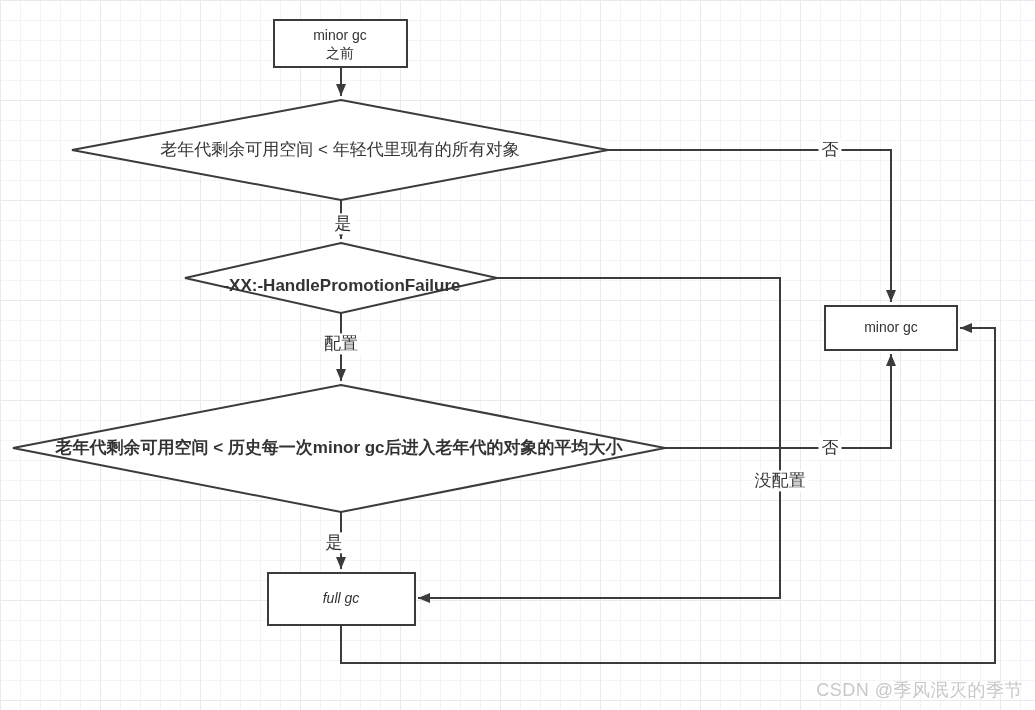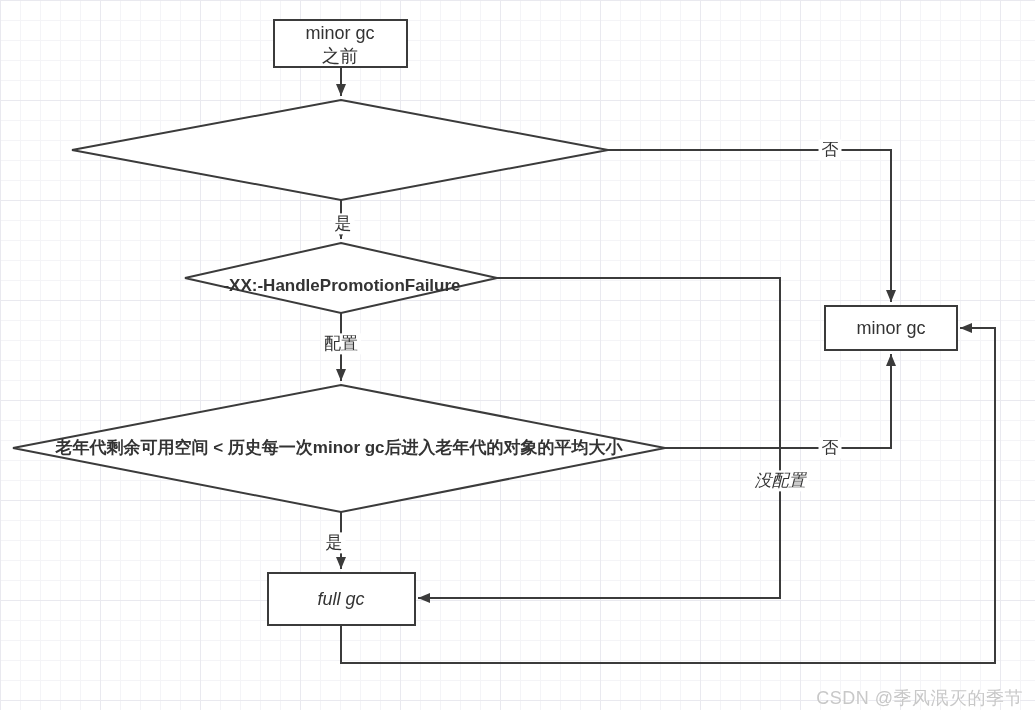--- a/index.html
+++ b/index.html
@@ -23,31 +23,30 @@
   #arrowhead path { fill: var(--stroke, #3b3b3b); stroke:none; }
   .lbl {
     position:absolute;
     transform:translate(-50%,-50%);
     white-space:nowrap;
     font-size:17px;
     line-height:1.25;
     text-align:center;
     color: var(--text, #333333);
   }
-  .node-lbl { font-size:18px; }
+  .node-lbl { font-size:14px; }
   .onwire { background:#ffffff; padding:0 3px; }
   .watermark {
     position:absolute;
     right:12px; top:678px;
     font-size:18px;
     letter-spacing:0.5px;
     white-space:nowrap;
     color: var(--watermark, #c8c8c8);
     text-shadow: 1px 1px 0 #ffffff;
-    margin-top: 8px;
   }
 </style>
 </head>
 <body>
 
 <div class="canvas">
 
   <svg class="wires" width="1035" height="710" viewBox="0 0 1035 710">
     <defs>
       <marker id="arrowhead" markerUnits="userSpaceOnUse" markerWidth="14" markerHeight="12" refX="12" refY="5" orient="auto">
@@ -70,36 +69,37 @@
     <polygon class="shape" points="341,385 665,448 341,512 13,448"></polygon>
     <rect class="shape" x="825" y="306" width="132" height="44"></rect>
     <rect class="shape" x="268" y="573" width="147" height="52"></rect>
   </svg>
 
   <div class="lbl node-lbl" style="left:340px; top:44px;">
     <div>minor gc</div>
     <div>之前</div>
   </div>
 
+  <div class="lbl" style="left:340px; top:150px;">老年代剩余可用空间 &lt; 年轻代里现有的所有对象</div>
 
   <div class="lbl" style="left:342px; top:286px;font-weight:bold;">-XX:-HandlePromotionFailure</div>
 
   <div class="lbl" style="left:339px; top:448px;font-weight:bold;">老年代剩余可用空间 &lt; 历史每一次minor gc后进入老年代的对象的平均大小</div>
 
   <div class="lbl node-lbl" style="left:891px; top:328px;">minor gc</div>
 
   <div class="lbl node-lbl" style="left:341px; top:599px;font-style:italic;">full gc</div>
 
   <div class="lbl onwire" style="left:343px; top:224px;">是</div>
 
   <div class="lbl onwire" style="left:830px; top:150px;">否</div>
 
   <div class="lbl onwire" style="left:341px; top:344px;">配置</div>
 
   <div class="lbl onwire" style="left:334px; top:543px;">是</div>
 
   <div class="lbl onwire" style="left:830px; top:448px;">否</div>
 
-  <div class="lbl onwire" style="left:780px; top:481px;font-style:italic;">没配置</div>
+  <div class="lbl onwire" style="left:780px; top:481px;">没配置</div>
 
   <div class="watermark">CSDN @季风泯灭的季节</div>
 
 </div>
 
 </body></html>

